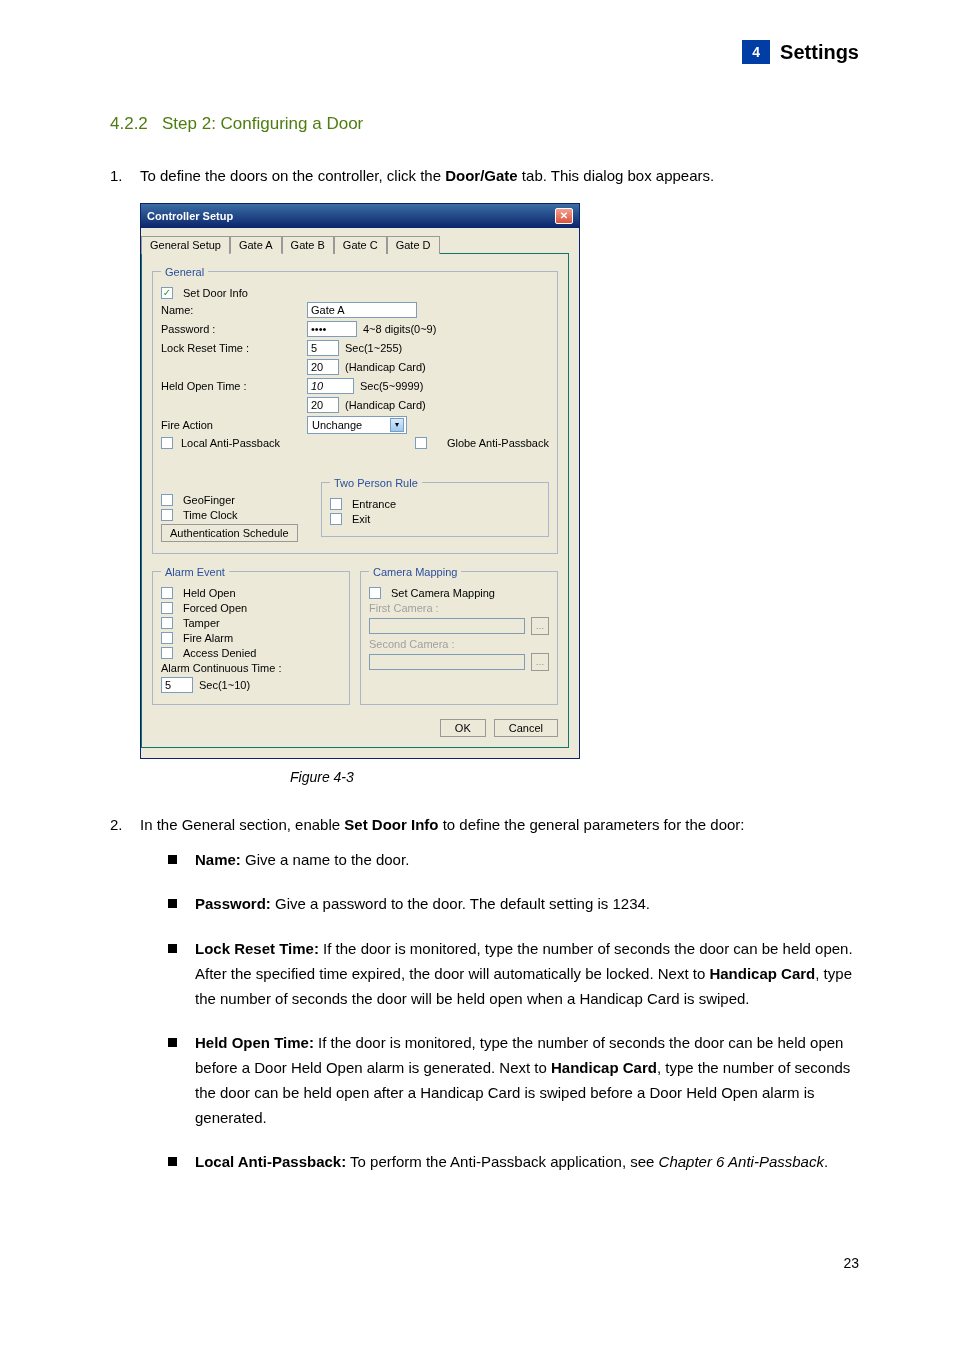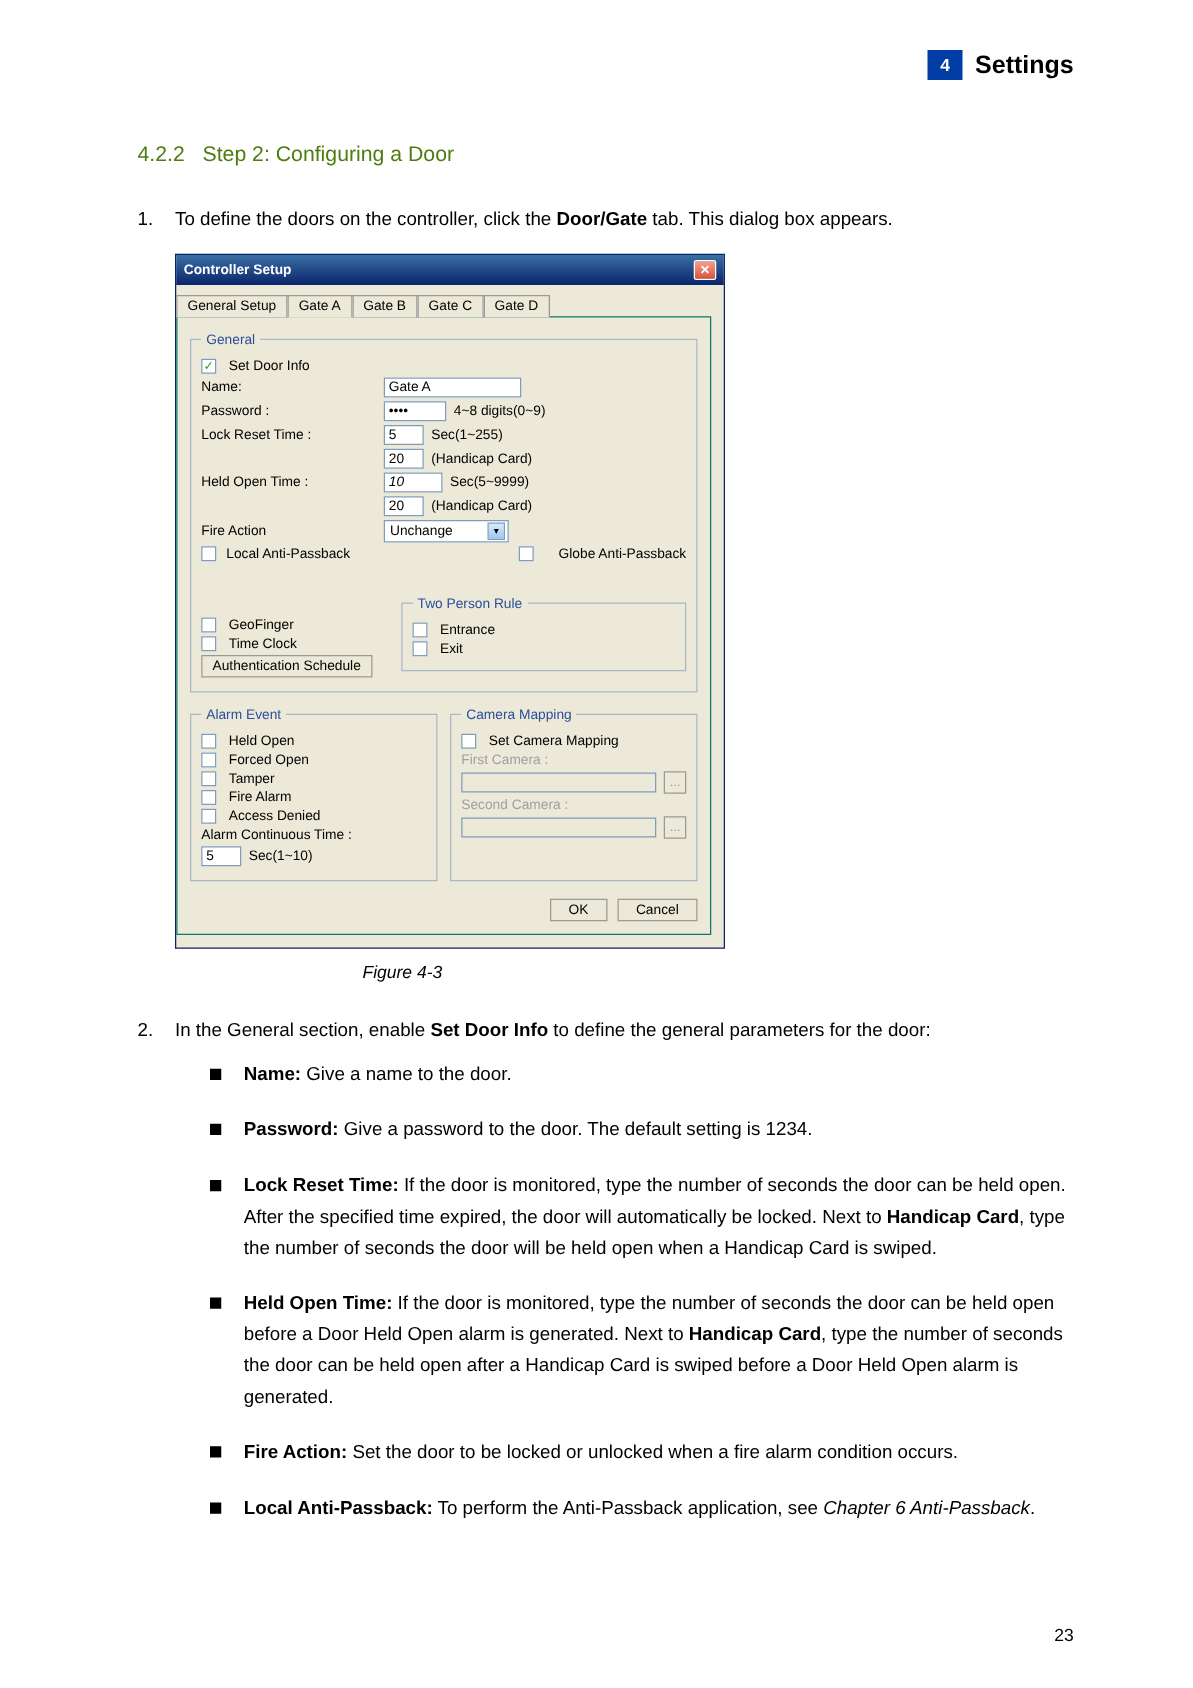--- a/index.html
+++ b/index.html
@@ -424,24 +424,20 @@
         <li>
           <span class="marker"></span>
           <span class="li-content"><b>Lock Reset Time:</b><span> If the door is monitored, type the number of seconds the door can be held open. After the specified time expired, the door will automatically be locked. Next to </span><b>Handicap Card</b><span>, type the number of seconds the door will be held open when a Handicap Card is swiped.</span></span>
         </li>
         <li>
           <span class="marker"></span>
           <span class="li-content"><b>Held Open Time:</b><span> If the door is monitored, type the number of seconds the door can be held open before a Door Held Open alarm is generated. Next to </span><b>Handicap Card</b><span>, type the number of seconds the door can be held open after a Handicap Card is swiped before a Door Held Open alarm is generated.</span></span>
         </li>
         <li>
           <span class="marker"></span>
-          <span class="li-content"><b>Fire Action:</b><span> Set the door to be locked or unlocked when a fire alarm condition occurs.</span></span>
-        </li>
-        <li>
-          <span class="marker"></span>
           <span class="li-content"><b>Local Anti-Passback:</b><span> To perform the Anti-Passback application, see </span><i>Chapter 6 Anti-Passback</i><span>.</span></span>
         </li>
       </ul>
     </div>
   </div>
 
   <div class="pagenum">23</div>
 </div>
 
 </body></html>

